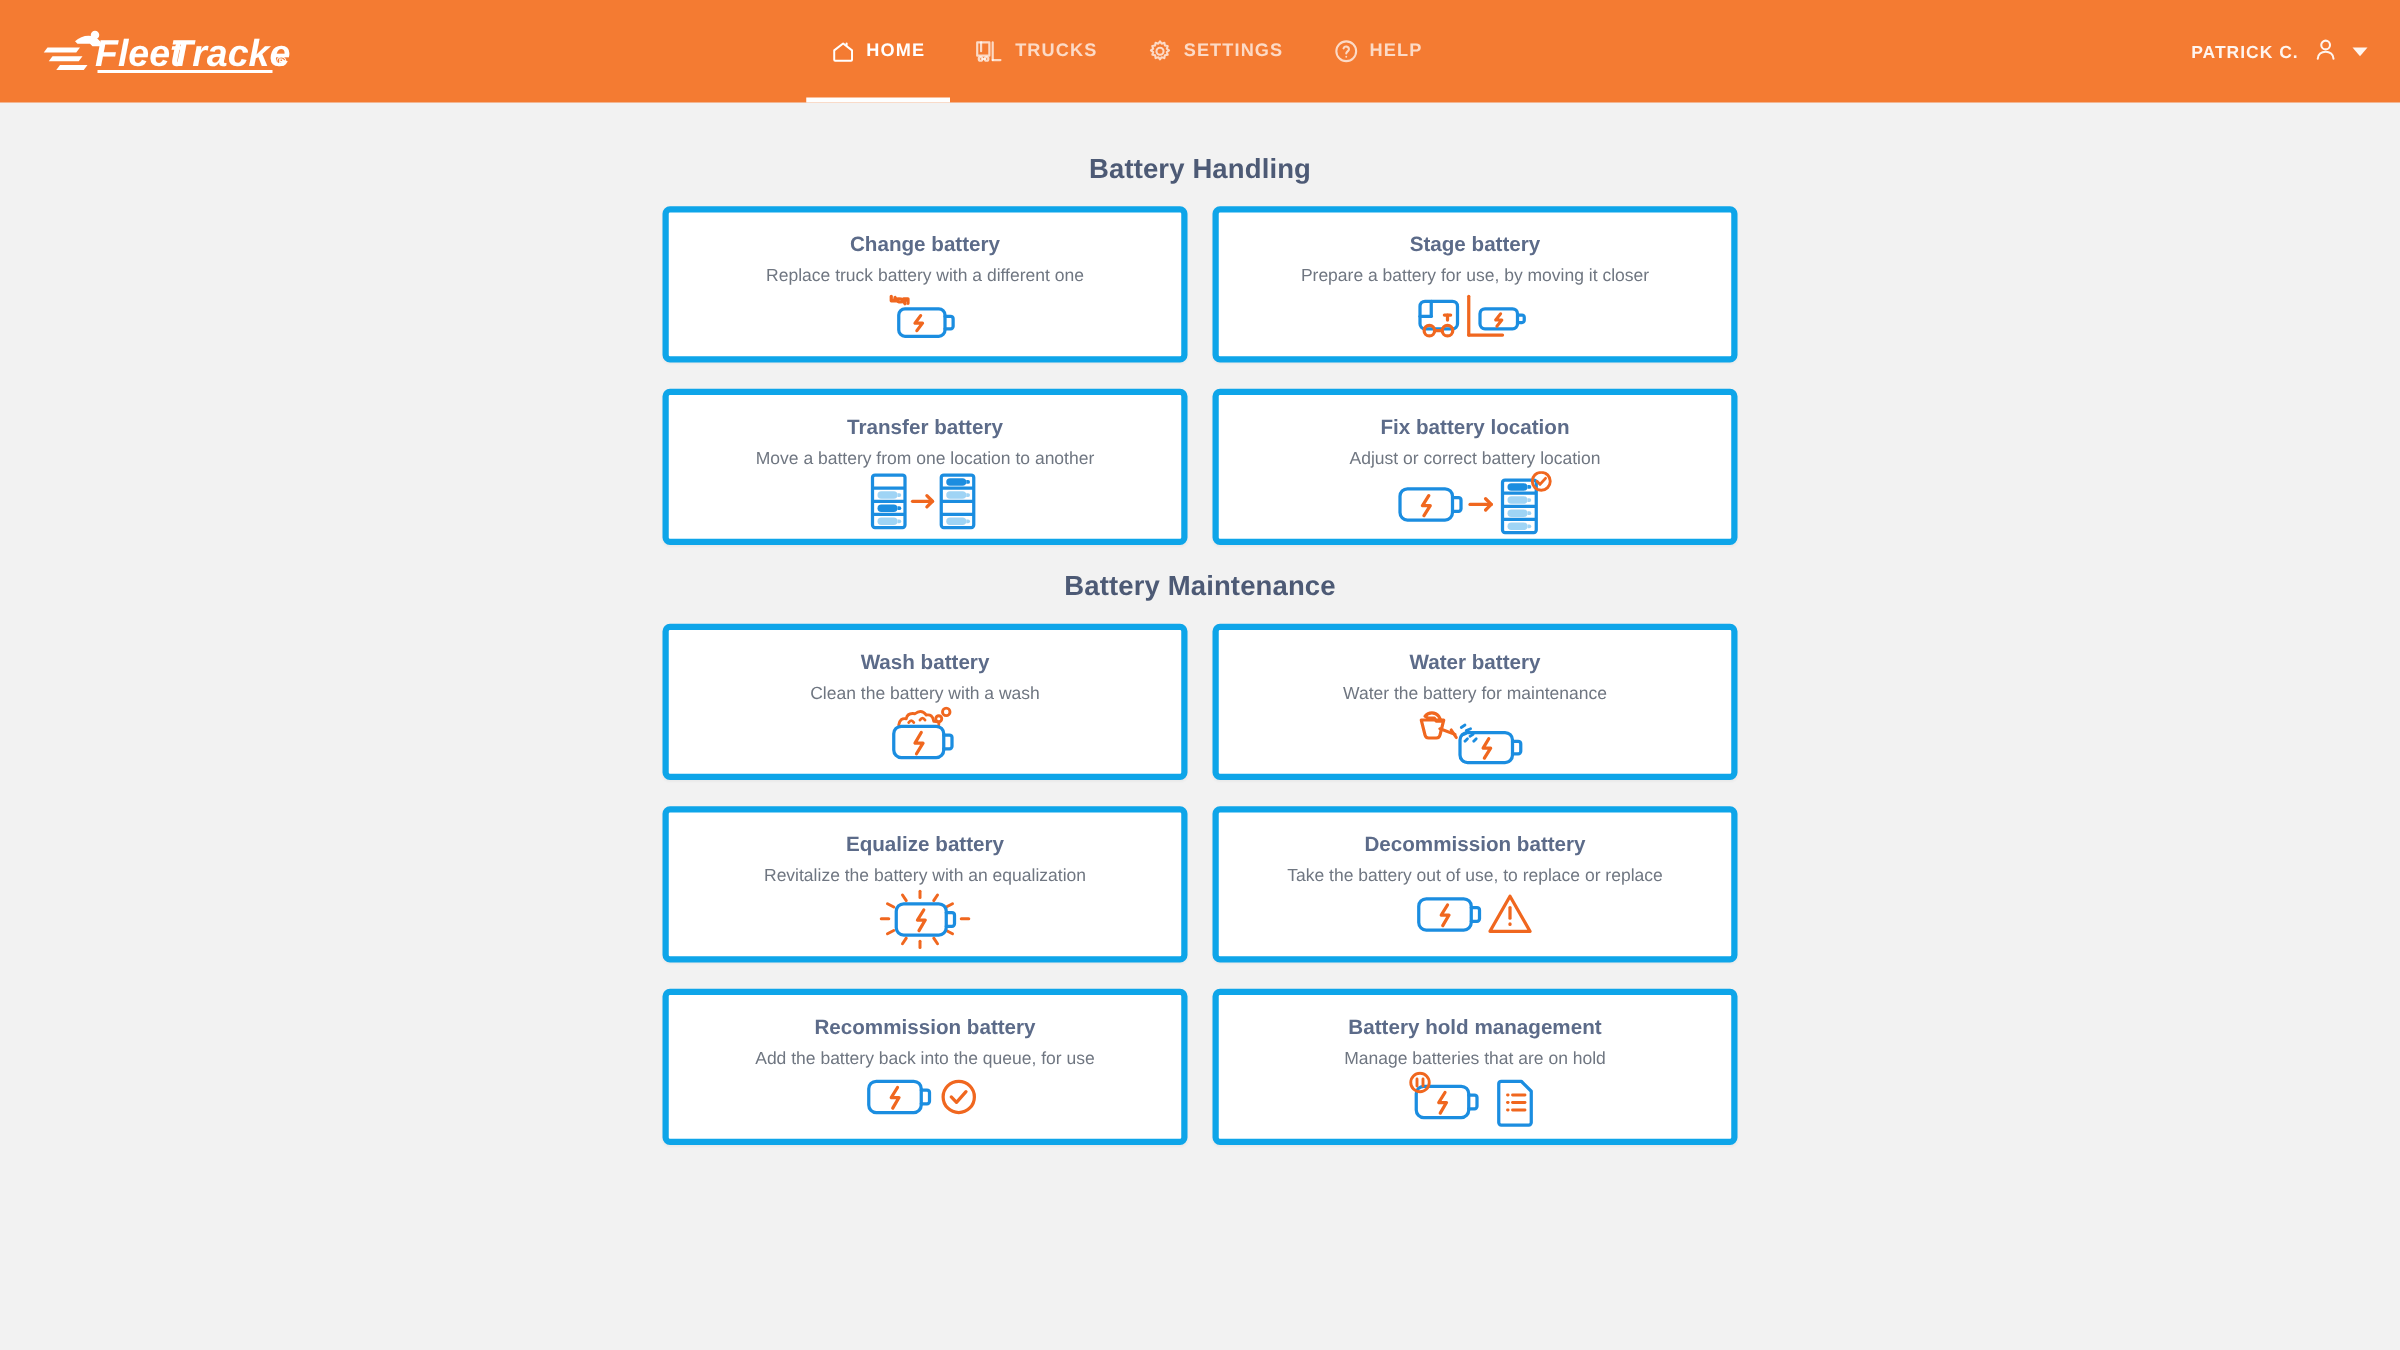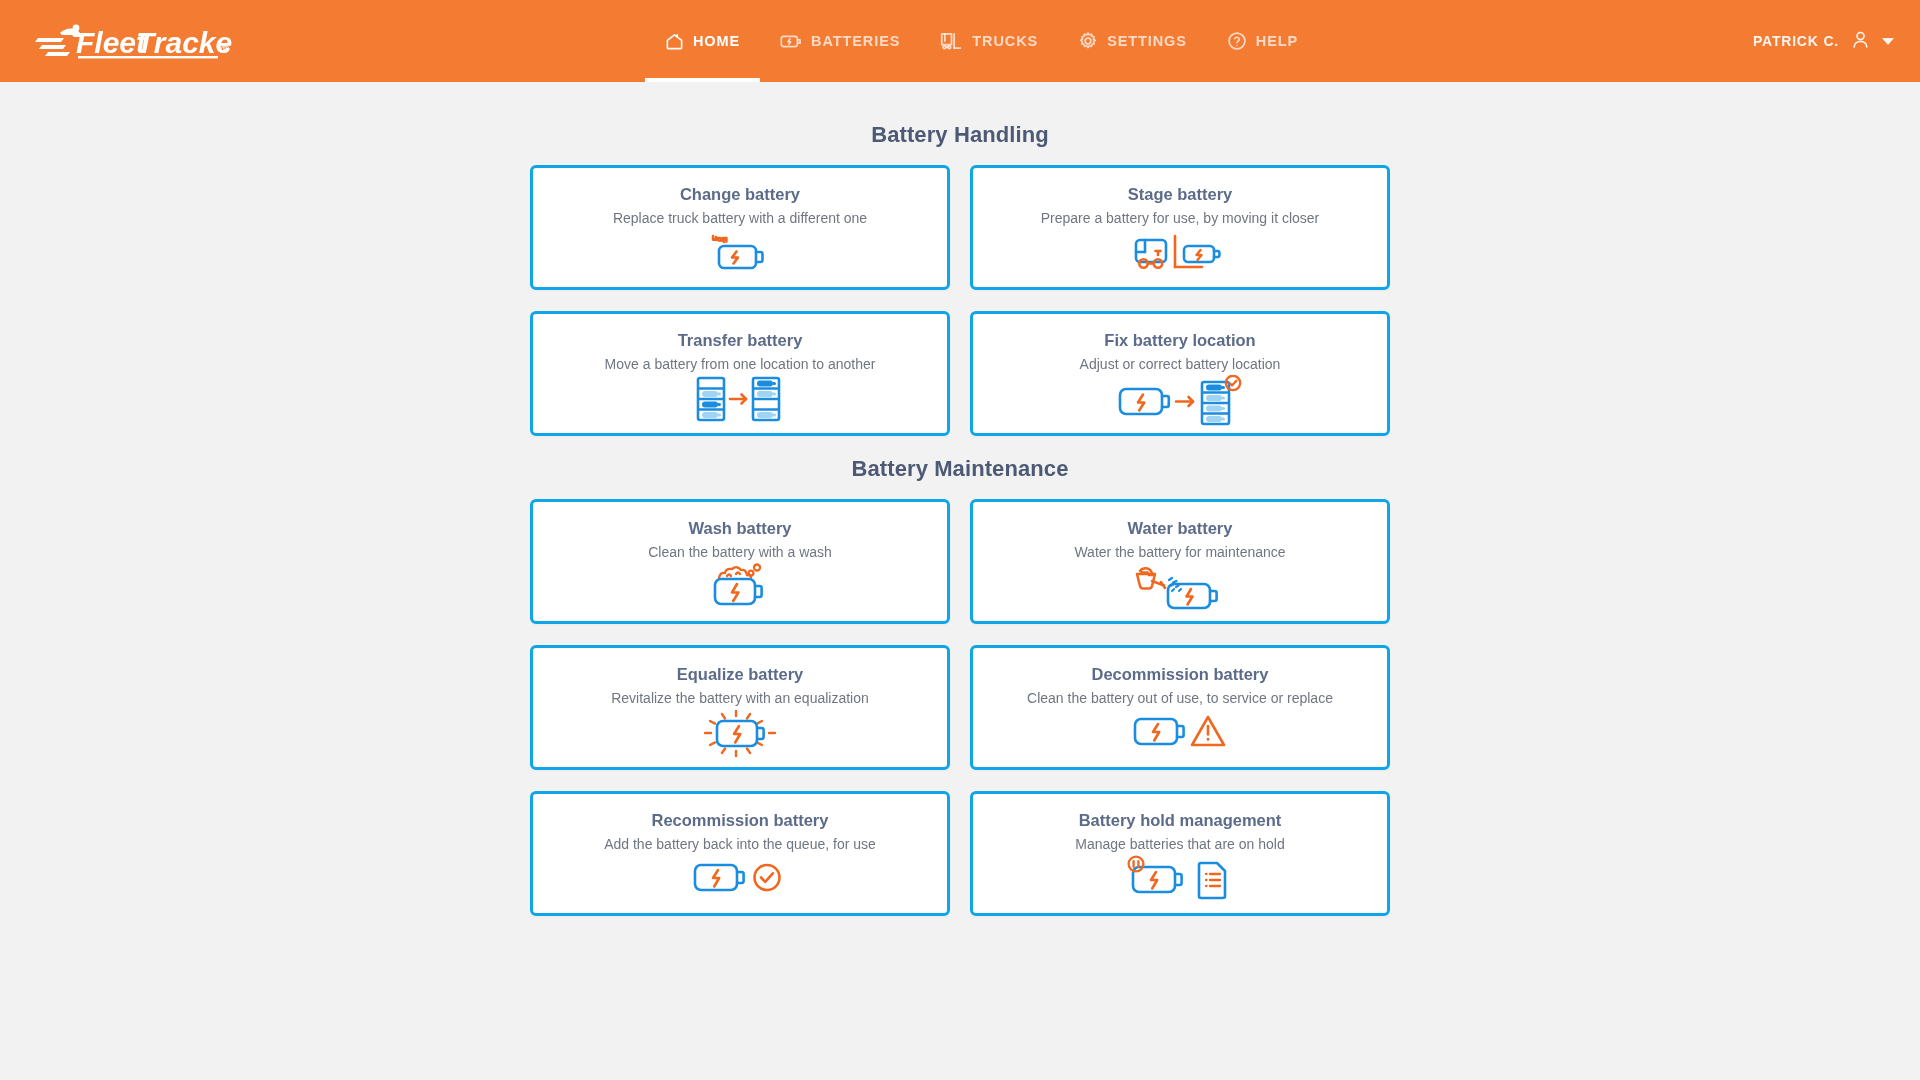--- a/index.html
+++ b/index.html
@@ -101,21 +101,21 @@
   .section-title.first { margin-top: 8px; }
 
   .grid {
     display: grid;
     grid-template-columns: 1fr 1fr;
     column-gap: 20px;
     row-gap: 21px;
   }
   .card {
     background: #ffffff;
-    border: 3px solid #0ea5e9;
+    border: 5px solid #0ea5e9;
     border-radius: 6px;
     height: 125px;
     padding: 17px 14px 12px 14px;
     text-align: center;
     display: flex;
     flex-direction: column;
     align-items: center;
     cursor: pointer;
     box-shadow: 0 1px 2px rgba(0,0,0,0.035);
   }
@@ -166,30 +166,20 @@
     <div class="navitem active">
       <span>
         <svg width="19" height="19" viewBox="0 0 24 24" fill="none" stroke="currentColor" stroke-width="2" stroke-linecap="round" stroke-linejoin="round">
           <path d="M3 10.5 L12 3.5 L21 10.5 V20 a1 1 0 0 1 -1 1 H4 a1 1 0 0 1 -1 -1 Z"></path>
           <path d="M15.5 5.2 v-1.7"></path>
         </svg>
       </span>
       <span class="nlabel">HOME</span>
     </div>
 
-    <div class="navitem">
-      <span>
-        <svg width="22" height="19" viewBox="0 0 26 20" fill="none" stroke="currentColor" stroke-width="2" stroke-linecap="round" stroke-linejoin="round">
-          <rect x="1.5" y="4" width="19" height="12" rx="3"></rect>
-          <path d="M21.5 8 h2.2 v4 h-2.2"></path>
-          <path d="M11.8 7 L9.4 10.4 h3.2 L10.4 13.4"></path>
-        </svg>
-      </span>
-      <span class="nlabel">BATTERIES</span>
-    </div>
 
     <div class="navitem">
       <span>
         <svg width="23" height="20" viewBox="0 0 26 22" fill="none" stroke="currentColor" stroke-width="2" stroke-linecap="round" stroke-linejoin="round">
           <path d="M2 3 h11 v12 H2 z"></path>
           <path d="M5.5 3 v8"></path>
           <path d="M16 3 v16"></path>
           <path d="M16 19 h7"></path>
           <circle cx="5" cy="18" r="1.6"></circle>
           <circle cx="10.5" cy="18" r="1.6"></circle>
@@ -442,21 +432,21 @@
               <rect x="16" y="12" width="40" height="25" rx="6"></rect>
               <path d="M56 19 h4.6 a2 2 0 0 1 2 2 v7 a2 2 0 0 1 -2 2 H56"></path>
             </g>
             <path d="M38 17 L33 25 h6.2 l-5 8.5" fill="none" stroke="#f0671f" stroke-width="2.6" stroke-linecap="round" stroke-linejoin="round"></path>
           </svg>
         </div>
       </div>
 
       <div class="card">
         <div class="card-title">Decommission battery</div>
-        <div class="card-desc">Clean the battery out of use, to service or replace</div>
+        <div class="card-desc">Take the battery out of use, to replace or replace</div>
         <div class="card-icon">
           <svg width="96" height="42" viewBox="0 0 96 42">
             <g fill="none" stroke="#1b8de0" stroke-width="2.6" stroke-linecap="round" stroke-linejoin="round">
               <rect x="3" y="8" width="42" height="25" rx="6"></rect>
               <path d="M45 15 h4.6 a2 2 0 0 1 2 2 v7 a2 2 0 0 1 -2 2 H45"></path>
             </g>
             <path d="M26 13 L21 21 h6.2 l-5 8.5" fill="none" stroke="#f0671f" stroke-width="2.6" stroke-linecap="round" stroke-linejoin="round"></path>
             <g fill="none" stroke="#f0671f" stroke-width="2.6" stroke-linecap="round" stroke-linejoin="round">
               <path d="M76 6 L92 34 H60 Z"></path>
               <path d="M76 15 v8.5"></path>

